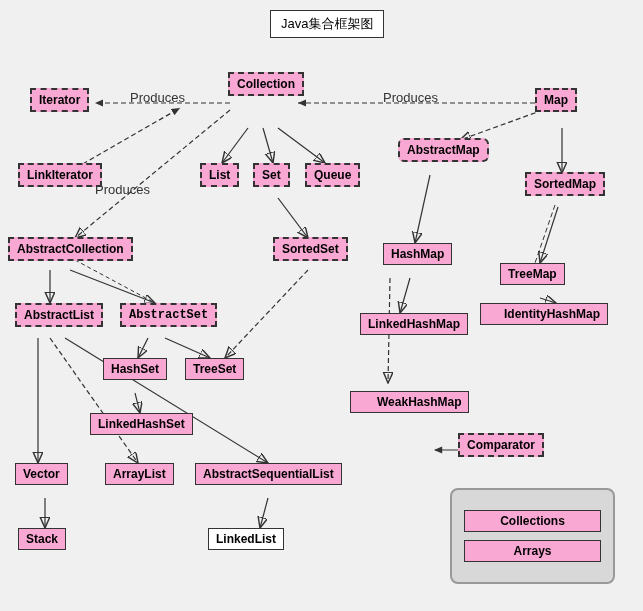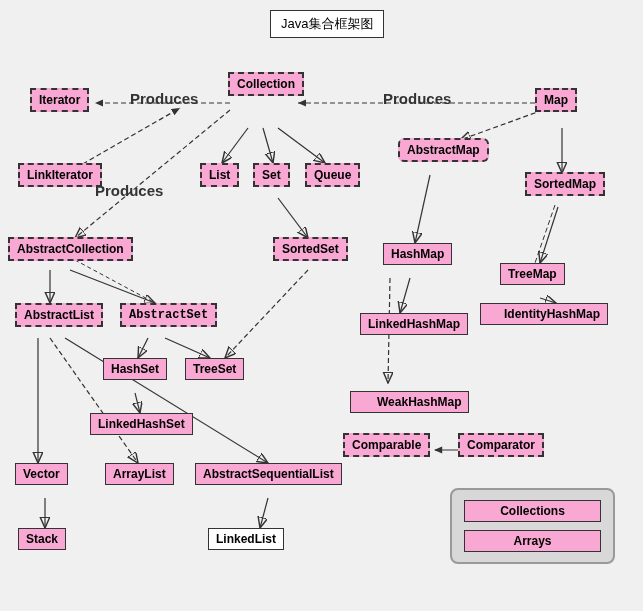--- a/index.html
+++ b/index.html
@@ -34,44 +34,43 @@
     }
     .node.white {
       background: #fff;
       border-style: solid;
     }
     .legend-box {
       position: absolute;
       background: #d8d8d8;
       border: 2px solid #999;
       border-radius: 8px;
-      padding: 10px 12px;
+      padding: 20px 12px;
       display: flex;
       flex-direction: column;
       gap: 8px;
     }
     .title-box {
       position: absolute;
       background: #fff;
       border: 1.5px solid #333;
       padding: 4px 10px;
       font-size: 13px;
     }
     svg#arrows {
       position: absolute;
       top: 0; left: 0;
       width: 643px;
       height: 611px;
       pointer-events: none;
     }
     .label {
       position: absolute;
-      font-size: 15px;
+      font-size: 13px;
       color: #333;
-      font-weight: bold;
     }
   </style>
 </head>
 <body>
 
 <div id="diagram-container">
 
   <div class="title-box node white" style="left:270px;top:10px;font-weight:normal;font-size:13px;">Java集合框架图</div>
 
   <svg id="arrows">
@@ -176,21 +175,20 @@
   <div class="node dashed" style="left:120px;top:303px;font-family:Liberation Mono, monospace;">AbstractSet</div>
   <div class="node" style="left:500px;top:263px;">TreeMap</div>
   <div class="node" style="left:480px;top:303px;padding-left:23px;">IdentityHashMap</div>
   <div class="node" style="left:360px;top:313px;">LinkedHashMap</div>
 
   <div class="node" style="left:103px;top:358px;">HashSet</div>
   <div class="node" style="left:185px;top:358px;">TreeSet</div>
   <div class="node" style="left:350px;top:391px;padding-left:26px;">WeakHashMap</div>
 
   <div class="node" style="left:90px;top:413px;">LinkedHashSet</div>
-  <div class="node dashed" style="left:343px;top:433px;">Comparable</div>
   <div class="node dashed" style="left:458px;top:433px;">Comparator</div>
 
   <div class="node" style="left:15px;top:463px;">Vector</div>
   <div class="node" style="left:105px;top:463px;">ArrayList</div>
   <div class="node" style="left:195px;top:463px;">AbstractSequentialList</div>
 
   <div class="node" style="left:18px;top:528px;">Stack</div>
   <div class="node white" style="left:208px;top:528px;">LinkedList</div>
 
   <div class="legend-box" style="left:450px;top:488px;width:165px;">

